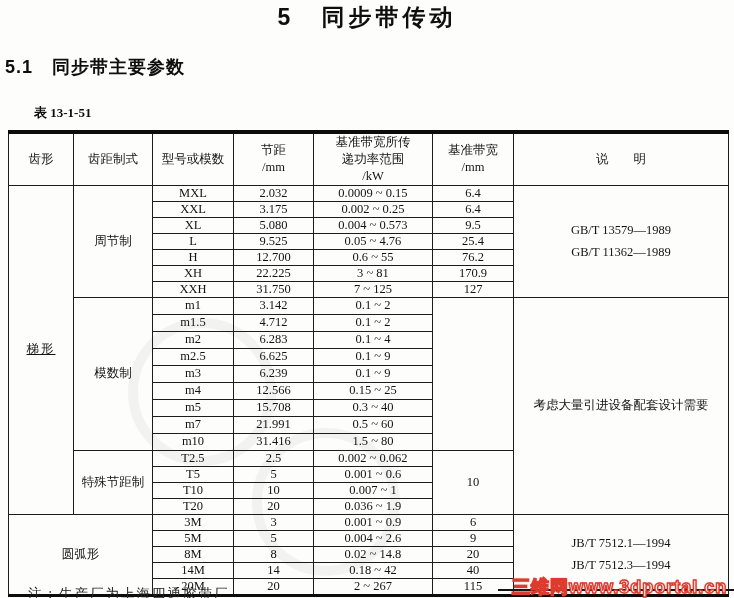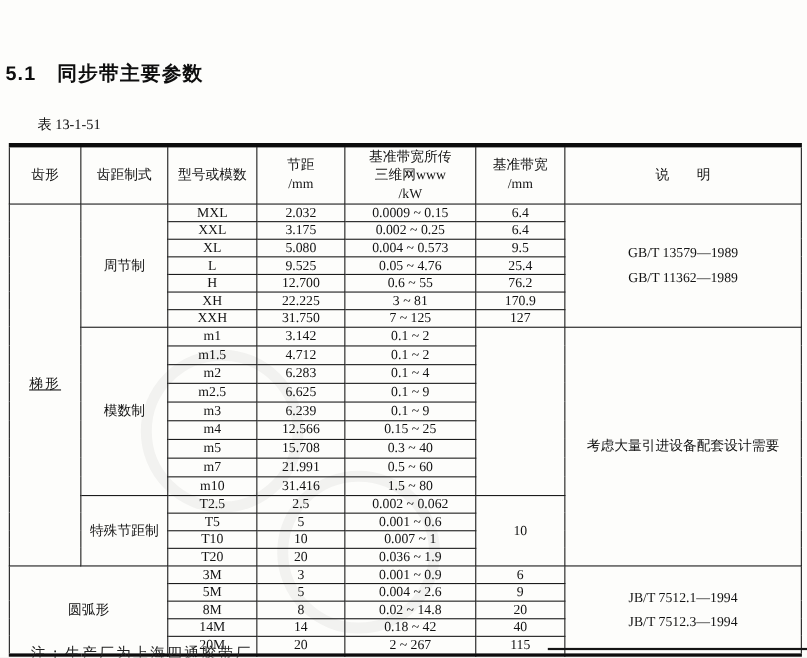--- a/index.html
+++ b/index.html
@@ -12,21 +12,21 @@
     font-family:"Liberation Sans","DejaVu Sans",sans-serif;
     font-weight:bold;font-size:23px;letter-spacing:4px;color:#0e0e0e;
   }
   .section-heading{
     position:absolute;top:55px;left:5px;
     font-family:"Liberation Sans","DejaVu Sans",sans-serif;
     font-weight:bold;font-size:18px;letter-spacing:1px;color:#0e0e0e;
   }
   .table-caption{
     position:absolute;top:104px;left:34px;
-    font-weight:normal;font-size:13px;color:#0e0e0e;
+    font-weight:bold;font-size:13px;color:#0e0e0e;
   }
   table.params{
     position:absolute;left:8px;top:130px;width:720px;
     border-collapse:collapse;table-layout:fixed;
     font-size:12.5px;color:#131313;
     border-top:4px solid #0c0c0c;border-bottom:3px solid #0c0c0c;
     border-left:1px solid #1a1a1a;border-right:1px solid #1a1a1a;
     background:transparent;
   }
   table.params th,table.params td{
@@ -61,20 +61,21 @@
     pointer-events:none;
   }
   #stamp1{left:128px;top:318px;width:128px;height:128px;}
   #stamp2{left:252px;top:428px;width:128px;height:128px;}
 </style>
 </head>
 <body>
 
 <div class="page">
 
+  <div class="doc-title">5　同步带传动</div>
 
   <div class="section-heading">5.1　同步带主要参数</div>
 
   <div class="table-caption">表 13-1-51</div>
 
   <div class="stamp" id="stamp1"></div>
   <div class="stamp" id="stamp2"></div>
 
   <table class="params">
     <colgroup>
@@ -96,21 +97,21 @@
           </th>
           <th>
             <div>型号或模数</div>
           </th>
           <th>
             <div>节距</div>
             <div>/mm</div>
           </th>
           <th>
             <div>基准带宽所传</div>
-            <div>三维网www</div>
+            <div>递功率范围</div>
             <div>/kW</div>
           </th>
           <th>
             <div>基准带宽</div>
             <div>/mm</div>
           </th>
           <th>
             <div>说　　明</div>
           </th>
         </tr>
@@ -269,14 +270,15 @@
           <td>2 ~ 267</td>
           <td>115</td>
         </tr>
       </tbody>
   </table>
 
   <div class="page-note">注：生产厂为上海四通胶带厂</div>
 
   <div class="bottom-rule"></div>
 
+  <div class="site-watermark">三维网www.3dportal.cn</div>
 
 </div>
 
 </body></html>

